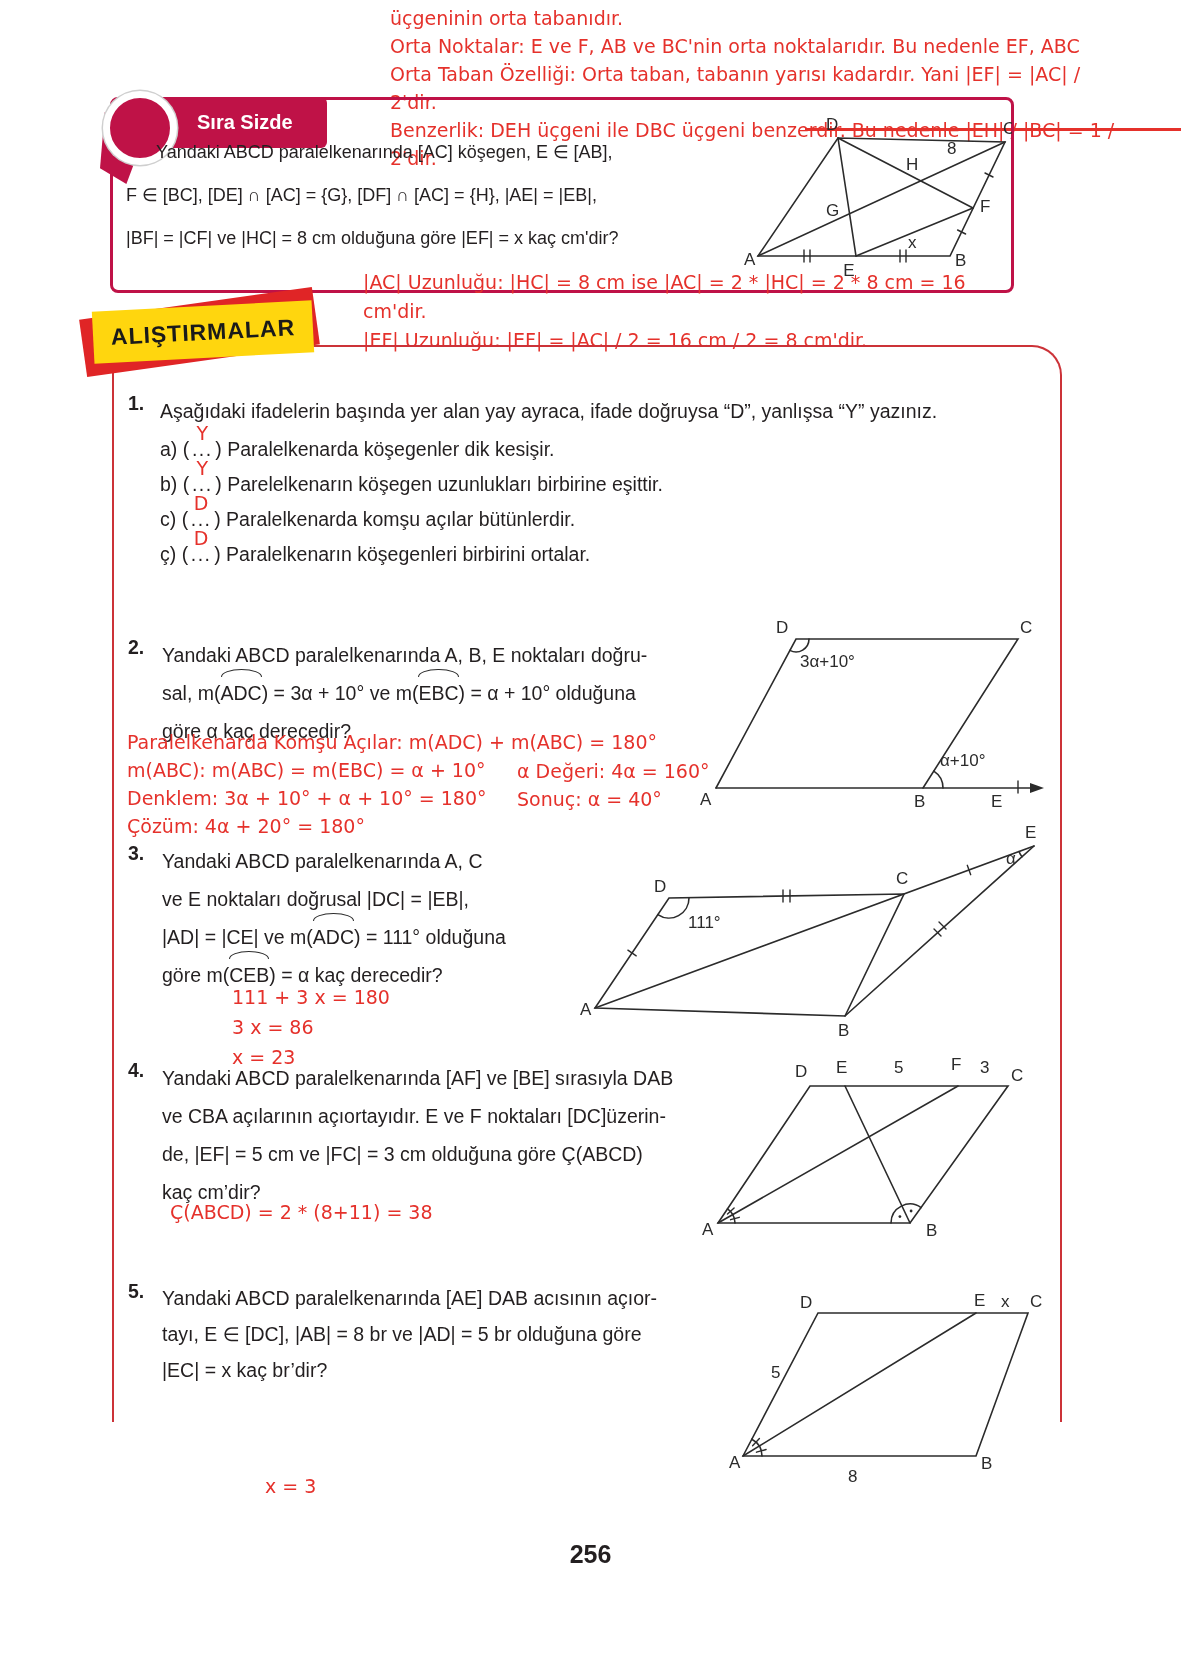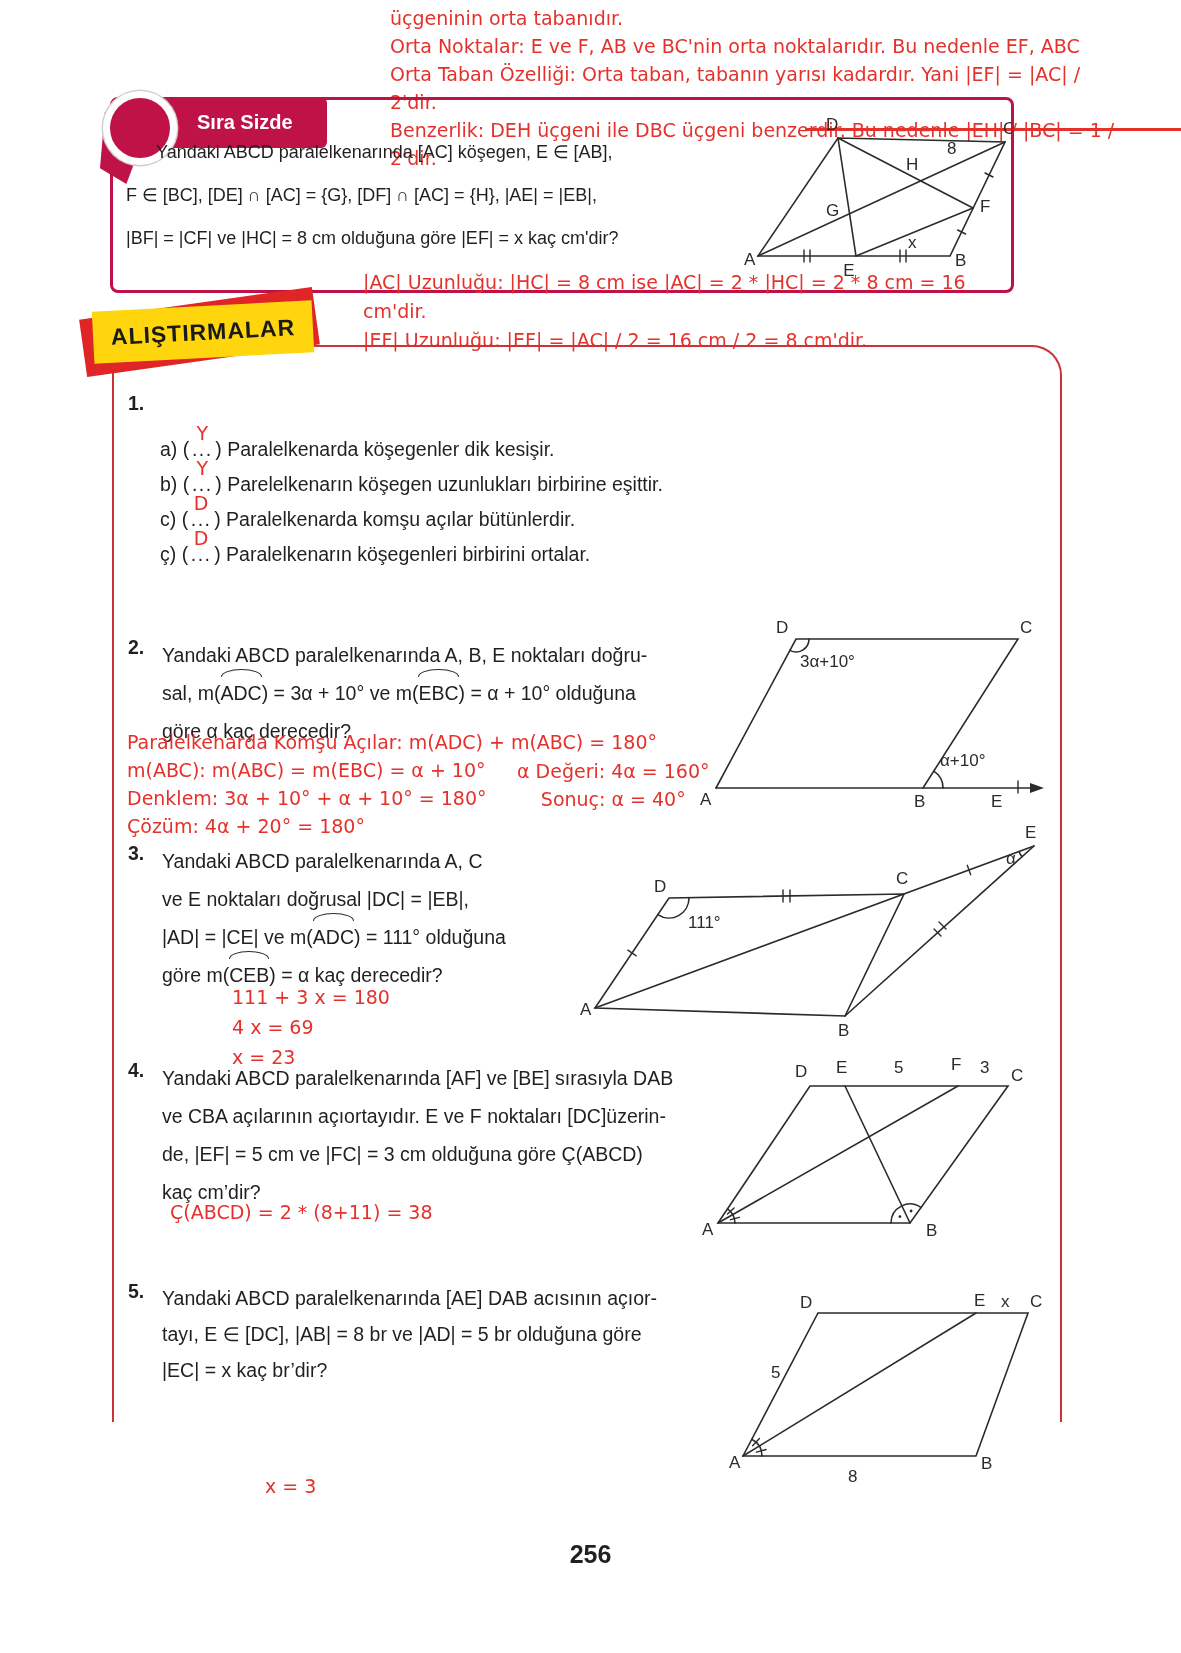--- a/index.html
+++ b/index.html
@@ -109,20 +109,21 @@
     <div>|EF| Uzunluğu: |EF| = |AC| / 2 = 16 cm / 2 = 8 cm'dir.</div>
   </div>
 
   <div class="ex-box"></div>
   <div class="banner-red"></div>
   <div class="banner-yellow">
     <span>ALIŞTIRMALAR</span>
   </div>
 
   <div class="qnum" style="left:128px;top:392px;">1.</div>
+  <div class="qtext nowrap" style="left:160px;top:392px;">Aşağıdaki ifadelerin başında yer alan yay ayraca, ifade doğruysa “D”, yanlışsa “Y” yazınız.</div>
 
   <div class="qtext q1-item" style="left:160px;top:430px;">
     <span>a)</span>
     <span>(</span><span class="ans-stack"><span class="dots">...</span><span class="ans">Y</span></span><span>)</span>
     <span>Paralelkenarda köşegenler dik kesişir.</span>
   </div>
   <div class="qtext q1-item" style="left:160px;top:465px;">
     <span>b)</span>
     <span>(</span><span class="ans-stack"><span class="dots">...</span><span class="ans">Y</span></span><span>)</span>
     <span>Parelelkenarın köşegen uzunlukları birbirine eşittir.</span>
@@ -143,21 +144,21 @@
     <div class="nowrap">Yandaki ABCD paralelkenarında A, B, E noktaları doğru-</div>
     <div class="nowrap"><span>sal, m(</span><span class="hat">ADC</span><span>) = 3α + 10°  ve  m(</span><span class="hat">EBC</span><span>) = α + 10° olduğuna</span></div>
     <div class="nowrap">göre α kaç derecedir?</div>
   </div>
   <div class="abs ink" style="left:127px;top:728px;">
     <div>Paralelkenarda Komşu Açılar: m(ADC) + m(ABC) = 180°</div>
     <div>m(ABC): m(ABC) = m(EBC) = α + 10°</div>
     <div>Denklem: 3α + 10° + α + 10° = 180°</div>
     <div>Çözüm: 4α + 20° = 180°</div>
   </div>
-  <div class="abs ink" style="left:517px;top:757px;text-align:center;">
+  <div class="abs ink" style="left:517px;top:757px;">
     <div>α Değeri: 4α = 160°</div>
     <div>Sonuç: α = 40°</div>
   </div>
 
   <svg class="abs" style="left:688px;top:593px;" width="370" height="225" viewBox="0 0 370 225">
     <g class="geo">
       <path d="M28 195 L108 46 L330 46 L235 195"></path>
       <path d="M28 195 L350 195"></path>
       <path d="M121 46 A13 13 0 0 1 101.9 57.4"></path>
       <path d="M255 195 A20 20 0 0 0 245.8 178.1"></path>
@@ -177,21 +178,21 @@
 
   <div class="qnum" style="left:128px;top:842px;">3.</div>
   <div class="qtext" style="left:162px;top:842px;">
     <div class="nowrap">Yandaki ABCD paralelkenarında A, C</div>
     <div class="nowrap">ve E noktaları doğrusal |DC| = |EB|,</div>
     <div class="nowrap"><span>|AD| = |CE| ve m(</span><span class="hat">ADC</span><span>) = 111° olduğuna</span></div>
     <div class="nowrap"><span>göre m(</span><span class="hat">CEB</span><span>) = α kaç derecedir?</span></div>
   </div>
   <div class="abs ink" style="left:232px;top:982px;line-height:30px;">
     <div>111 + 3 x = 180</div>
-    <div>4 x = 69</div>
+    <div>3 x = 86</div>
     <div>x = 23</div>
   </div>
 
   <svg class="abs" style="left:572px;top:818px;" width="480" height="222" viewBox="0 0 480 222">
     <g class="geo">
       <path d="M23 190 L273 198 L332 76 L97 80 Z"></path>
       <path d="M23 190 L462 28"></path>
       <path d="M273 198 L462 28"></path>
       <path d="M117 79.7 A20 20 0 0 1 85.8 96.6"></path>
       <path d="M447 33.5 A16 16 0 0 0 450.1 38.7"></path>

